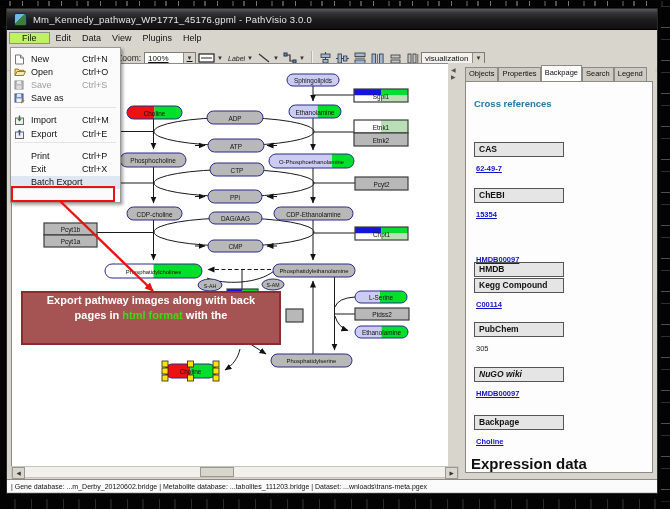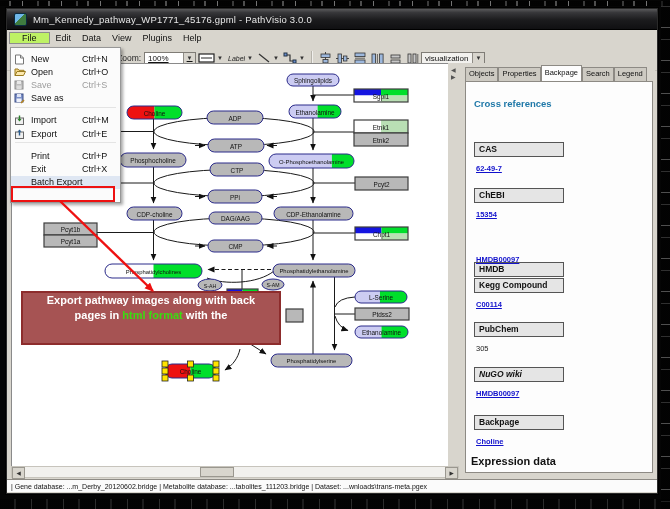--- a/index.html
+++ b/index.html
@@ -59,21 +59,21 @@
     padding:1px 3px 2px 3px;margin-right:0px;height:10px;line-height:10px;white-space:nowrap;}
   .tab.selected{background:#fdfdfd;height:12px;line-height:12px;position:relative;z-index:2;}
   .panel-content{position:absolute;left:2px;top:18px;width:186px;height:390px;background:#fdfdfd;
     border:1px solid #8d8a84;overflow:hidden;}
   .xref-head{position:absolute;left:8px;top:16px;font-size:9.5px;font-weight:bold;color:#1f78a8;}
   .xref-sec-box{position:absolute;left:8px;width:84px;height:13px;background:#e5e5e5;border:1px solid #555;
     font-size:8.5px;font-weight:bold;color:#111;line-height:13px;padding-left:4px;}
   .xref-val{position:absolute;left:10px;font-size:7.5px;font-weight:bold;}
   .xref-val.link{color:#1111cc;text-decoration:underline;}
   .xref-val.plain{color:#222;font-weight:normal;text-decoration:none;}
-  .xref-foot{position:absolute;left:5px;font-size:11px;font-weight:bold;color:#111;}
+  .xref-foot{position:absolute;left:5px;font-size:15px;font-weight:bold;color:#111;}
 
   
   .hscroll{position:absolute;left:4px;top:457px;width:448px;height:12px;background:#f1f0ed;
     border:1px solid #c7c4bc;box-sizing:border-box;display:flex;}
   .sc-btn{width:11px;height:10px;background:#d8d5cd;border:1px solid #9a978f;
     display:flex;align-items:center;justify-content:center;font-size:5.5px;color:#333;}
   .sc-track{flex:1;position:relative;}
   .sc-thumb{position:absolute;left:175px;top:0;width:34px;height:10px;background:#d8d5cd;border:1px solid #9a978f;box-sizing:border-box;}
 
   .statusbar{position:absolute;left:0px;top:470px;width:100%;height:13px;background:#fbfbfb;

